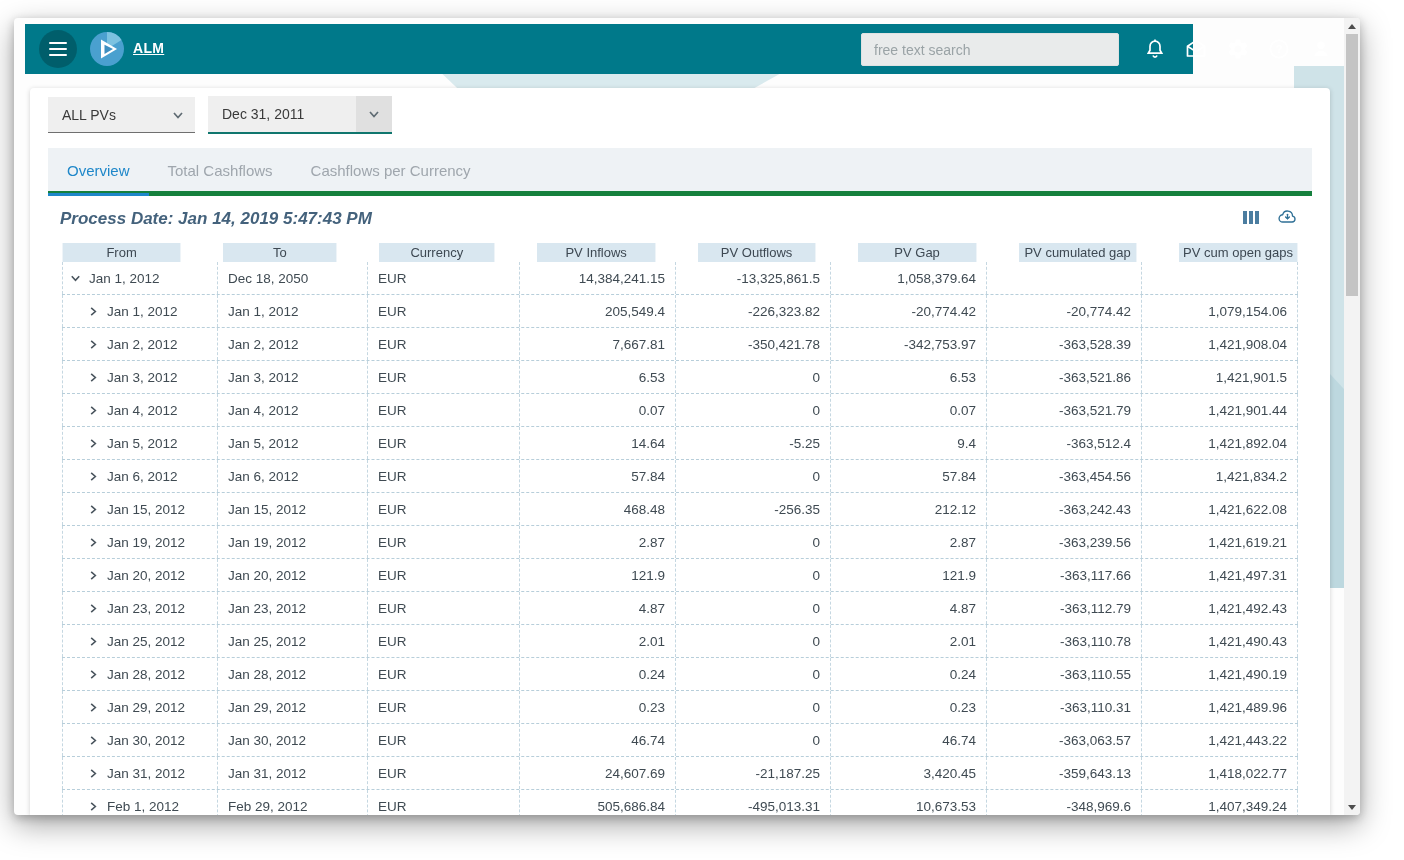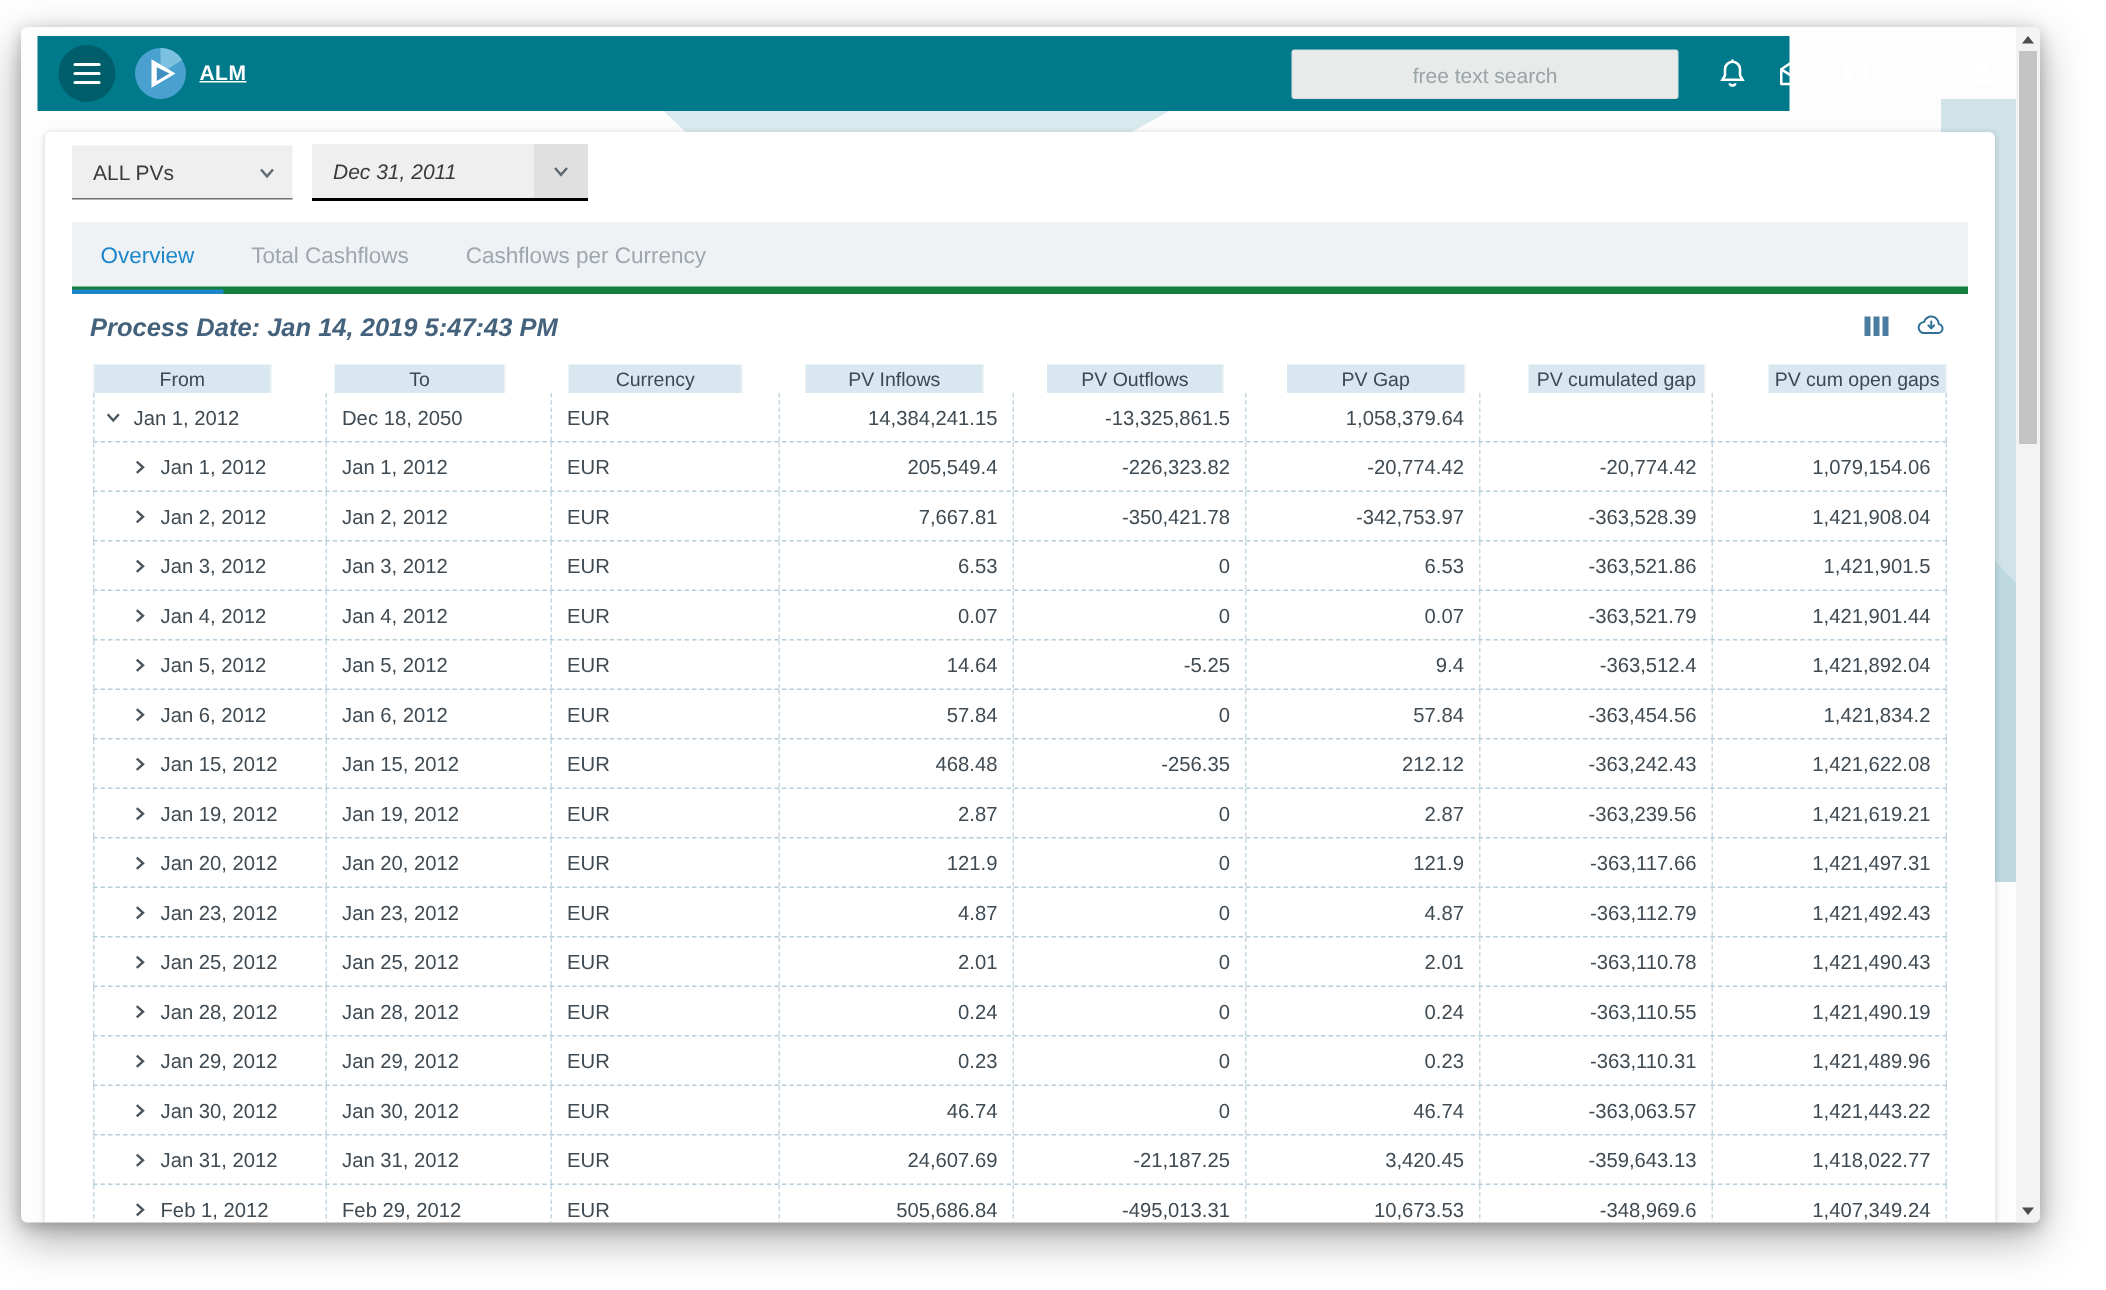--- a/index.html
+++ b/index.html
@@ -24,21 +24,21 @@
     background:#00798a; z-index:3;margin-left:11px; }
   .hamburger { position:absolute; left:14px; top:6px; width:38px; height:38px;
     border-radius:50%; background:rgba(0,0,0,.22); border:none; cursor:pointer;
     display:flex; flex-direction:column; justify-content:center; align-items:center; gap:4px; }
   .hamburger i { display:block; width:18px; height:2px; background:#fff; border-radius:1px; }
   .logo { position:absolute; left:64px; top:7px; width:36px; height:36px; cursor:pointer; }
   .appname { position:absolute; left:108px; top:16px; color:#fff; font-size:14px;
     font-weight:bold; text-decoration:underline; letter-spacing:.3px; cursor:pointer; }
   .search { position:absolute; left:836px; top:9px; width:258px; height:33px;
     background:#e9ebeb; border:1px solid #dfe2e2; border-radius:2px; padding:0 12px;
-    font-size:14px; color:#be185d; font-family:"Liberation Sans", sans-serif; outline:none;text-align:center; }
+    font-size:14px; color:#be185d; font-family:"Liberation Sans", sans-serif; outline:none; }
   .search::placeholder { color:#9aa3a6; }
   .hicon { position:absolute; top:13px; width:24px; height:24px; background:none;
     border:none; cursor:pointer; padding:0; }
   .hicon svg { display:block; }
 
   
   .vscroll { position:absolute; right:0; top:0; width:16px; height:797px;
     background:#f3f3f3; z-index:5; }
   .sb-up, .sb-down { position:absolute; left:0; width:16px; height:14px; display:flex;
     align-items:center; justify-content:center; cursor:pointer; }
@@ -55,21 +55,21 @@
     background:#fff; border-radius:4px 4px 0 0; z-index:2; overflow:hidden;
     box-shadow:0 1px 5px rgba(0,0,0,.18); }
 
   
   .dd { position:absolute; background:#efefef; display:flex; align-items:center;
     cursor:pointer; font-size:14px; color:#3a3a3a; }
   .dd svg { flex:0 0 auto; }
   .dd1 { left:18px; top:9px; width:147px; height:36px; padding:0 10px 0 14px;
     border-bottom:1px solid #6f6f6f; justify-content:space-between; }
   .dd2 { left:178px; top:8px; width:184px; height:38px; padding-left:14px;
-    border-bottom:2px solid #000000; justify-content:space-between;font-style:italic; }
+    border-bottom:2px solid #0f766e; justify-content:space-between; }
   .ddbox { width:36px; height:36px; background:#e0e0e0; display:flex;
     align-items:center; justify-content:center; }
 
   
   .tabbar { position:absolute; left:18px; top:60px; width:1264px; height:48px;
     background:#eef2f5; display:flex; border-bottom:5px solid #15803d; }
   .tab { height:48px; padding:0 19px; display:flex; align-items:center; font-size:15px;
     color:#9fa6ad; cursor:pointer; border-bottom:3px solid transparent; white-space:nowrap; }
   .tab.active { color:#1e87c9; border-bottom-color:#1e87c9; }
 

